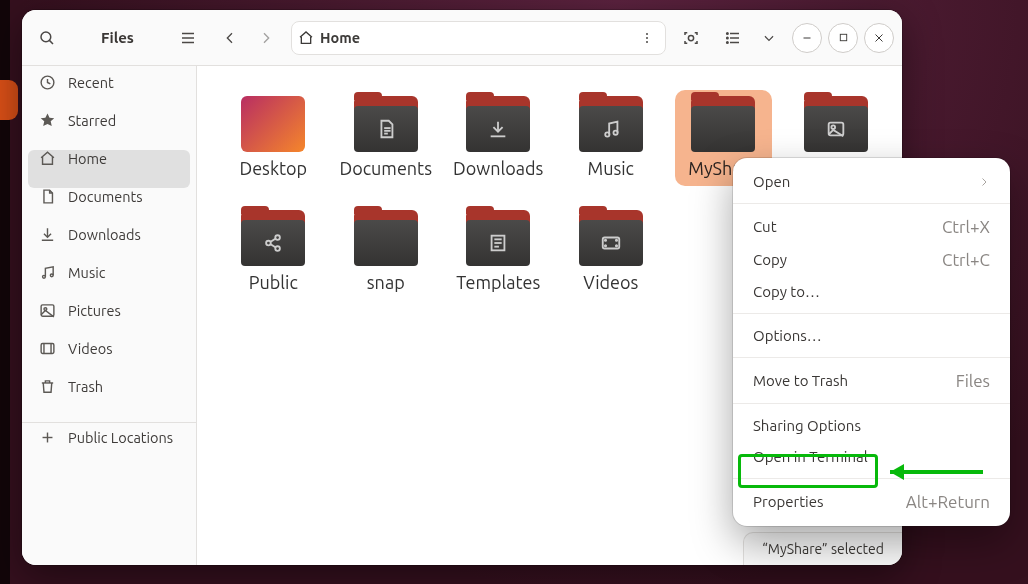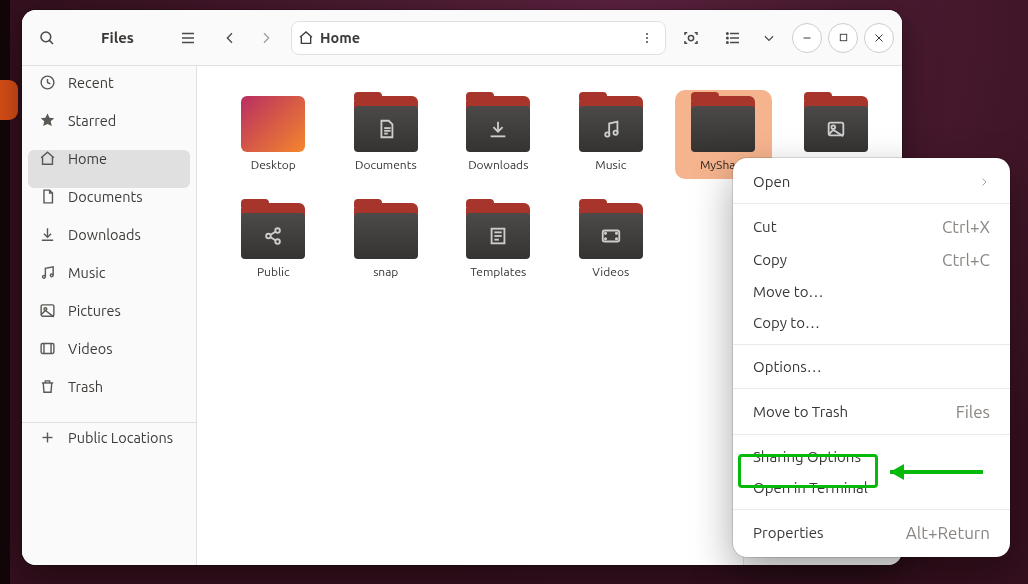--- a/index.html
+++ b/index.html
@@ -107,21 +107,21 @@
   }
   .side-item.active{background:var(--select);border-radius:6px;margin:0 6px;padding-left:10px;}
   .side-sep{height:1px;background:var(--border);margin:6px 0;}
   .side-item .sicon{width:18px;display:flex;align-items:center;justify-content:center;color:#5c5955;}
 
   
   .main{flex:1;padding:24px 18px 18px 28px;display:flex;flex-direction:column;position:relative;}
   .grid{display:grid;grid-template-columns:repeat(6, 1fr);gap:18px 16px;align-content:start;}
   .tile{display:flex;flex-direction:column;align-items:center;gap:6px;border-radius:10px;padding:6px 2px 8px;}
   .tile.selected{background:var(--select-bg);}
-  .tile .name{font-size:12px;text-align:center;color:#333;}
+  .tile .name{font-size:18px;text-align:center;color:#333;}
   .tile.selected .name{color:#2b2320;}
 
   
   .folder{position:relative;width:64px;height:56px;}
   .folder .tab{position:absolute;top:0;left:0;right:0;height:18px;border-radius:6px 6px 0 0;background:var(--folder-top);}
   .folder .tab::before{content:"";position:absolute;left:0;top:-4px;width:28px;height:8px;border-radius:4px 4px 0 0;background:var(--folder-top);}
   .folder .front{position:absolute;top:10px;left:0;right:0;bottom:0;border-radius:4px;background:linear-gradient(#4b4a49,#343332);display:flex;align-items:center;justify-content:center;color:#ddd;}
   .folder.big{width:64px;height:56px;}
   .folder .glyph{font-size:22px;opacity:.9;}
 
@@ -524,23 +524,20 @@
   <div class="msep"></div>
   <div class="mitem">
     <span>Cut</span>
     <span class="accel">Ctrl+X</span>
   </div>
   <div class="mitem">
     <span>Copy</span>
     <span class="accel">Ctrl+C</span>
   </div>
   <div class="mitem">
-    <span>Move to…</span>
-  </div>
-  <div class="mitem">
     <span>Copy to…</span>
   </div>
   <div class="msep"></div>
   <div class="mitem">
     <span>Options…</span>
   </div>
   <div class="msep"></div>
   <div class="mitem">
     <span>Move to Trash</span>
     <span class="accel">Files</span>

